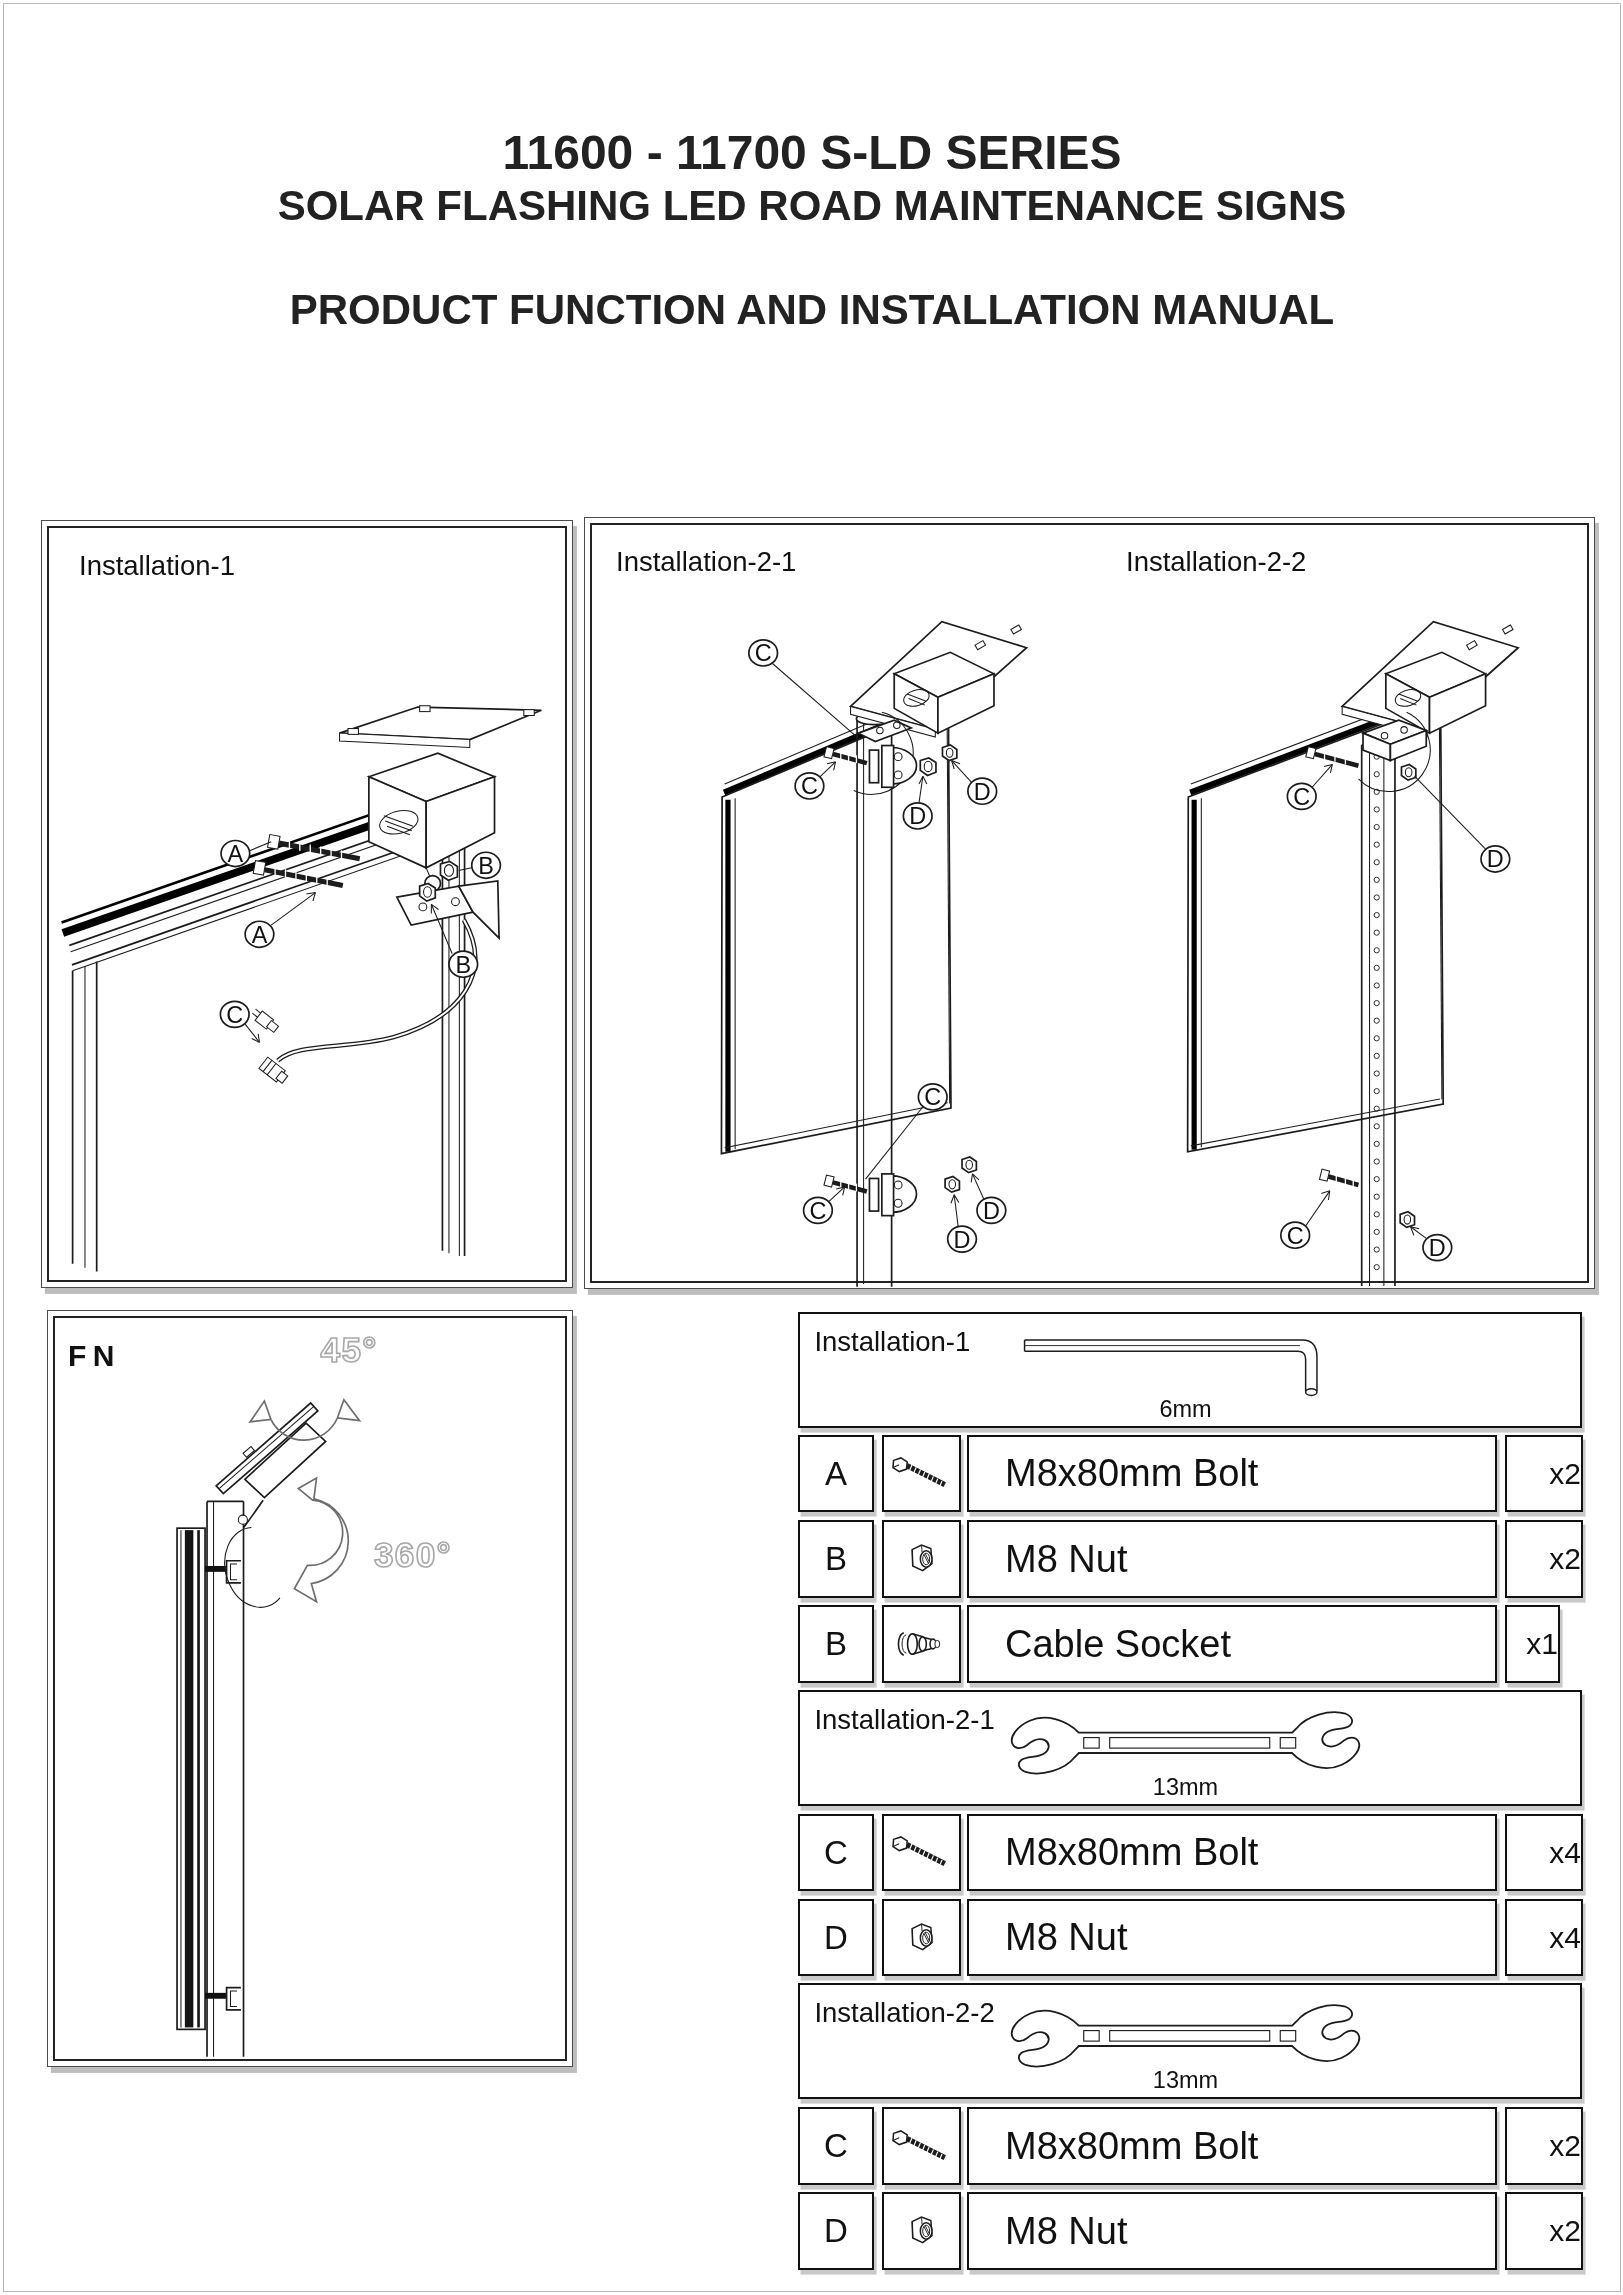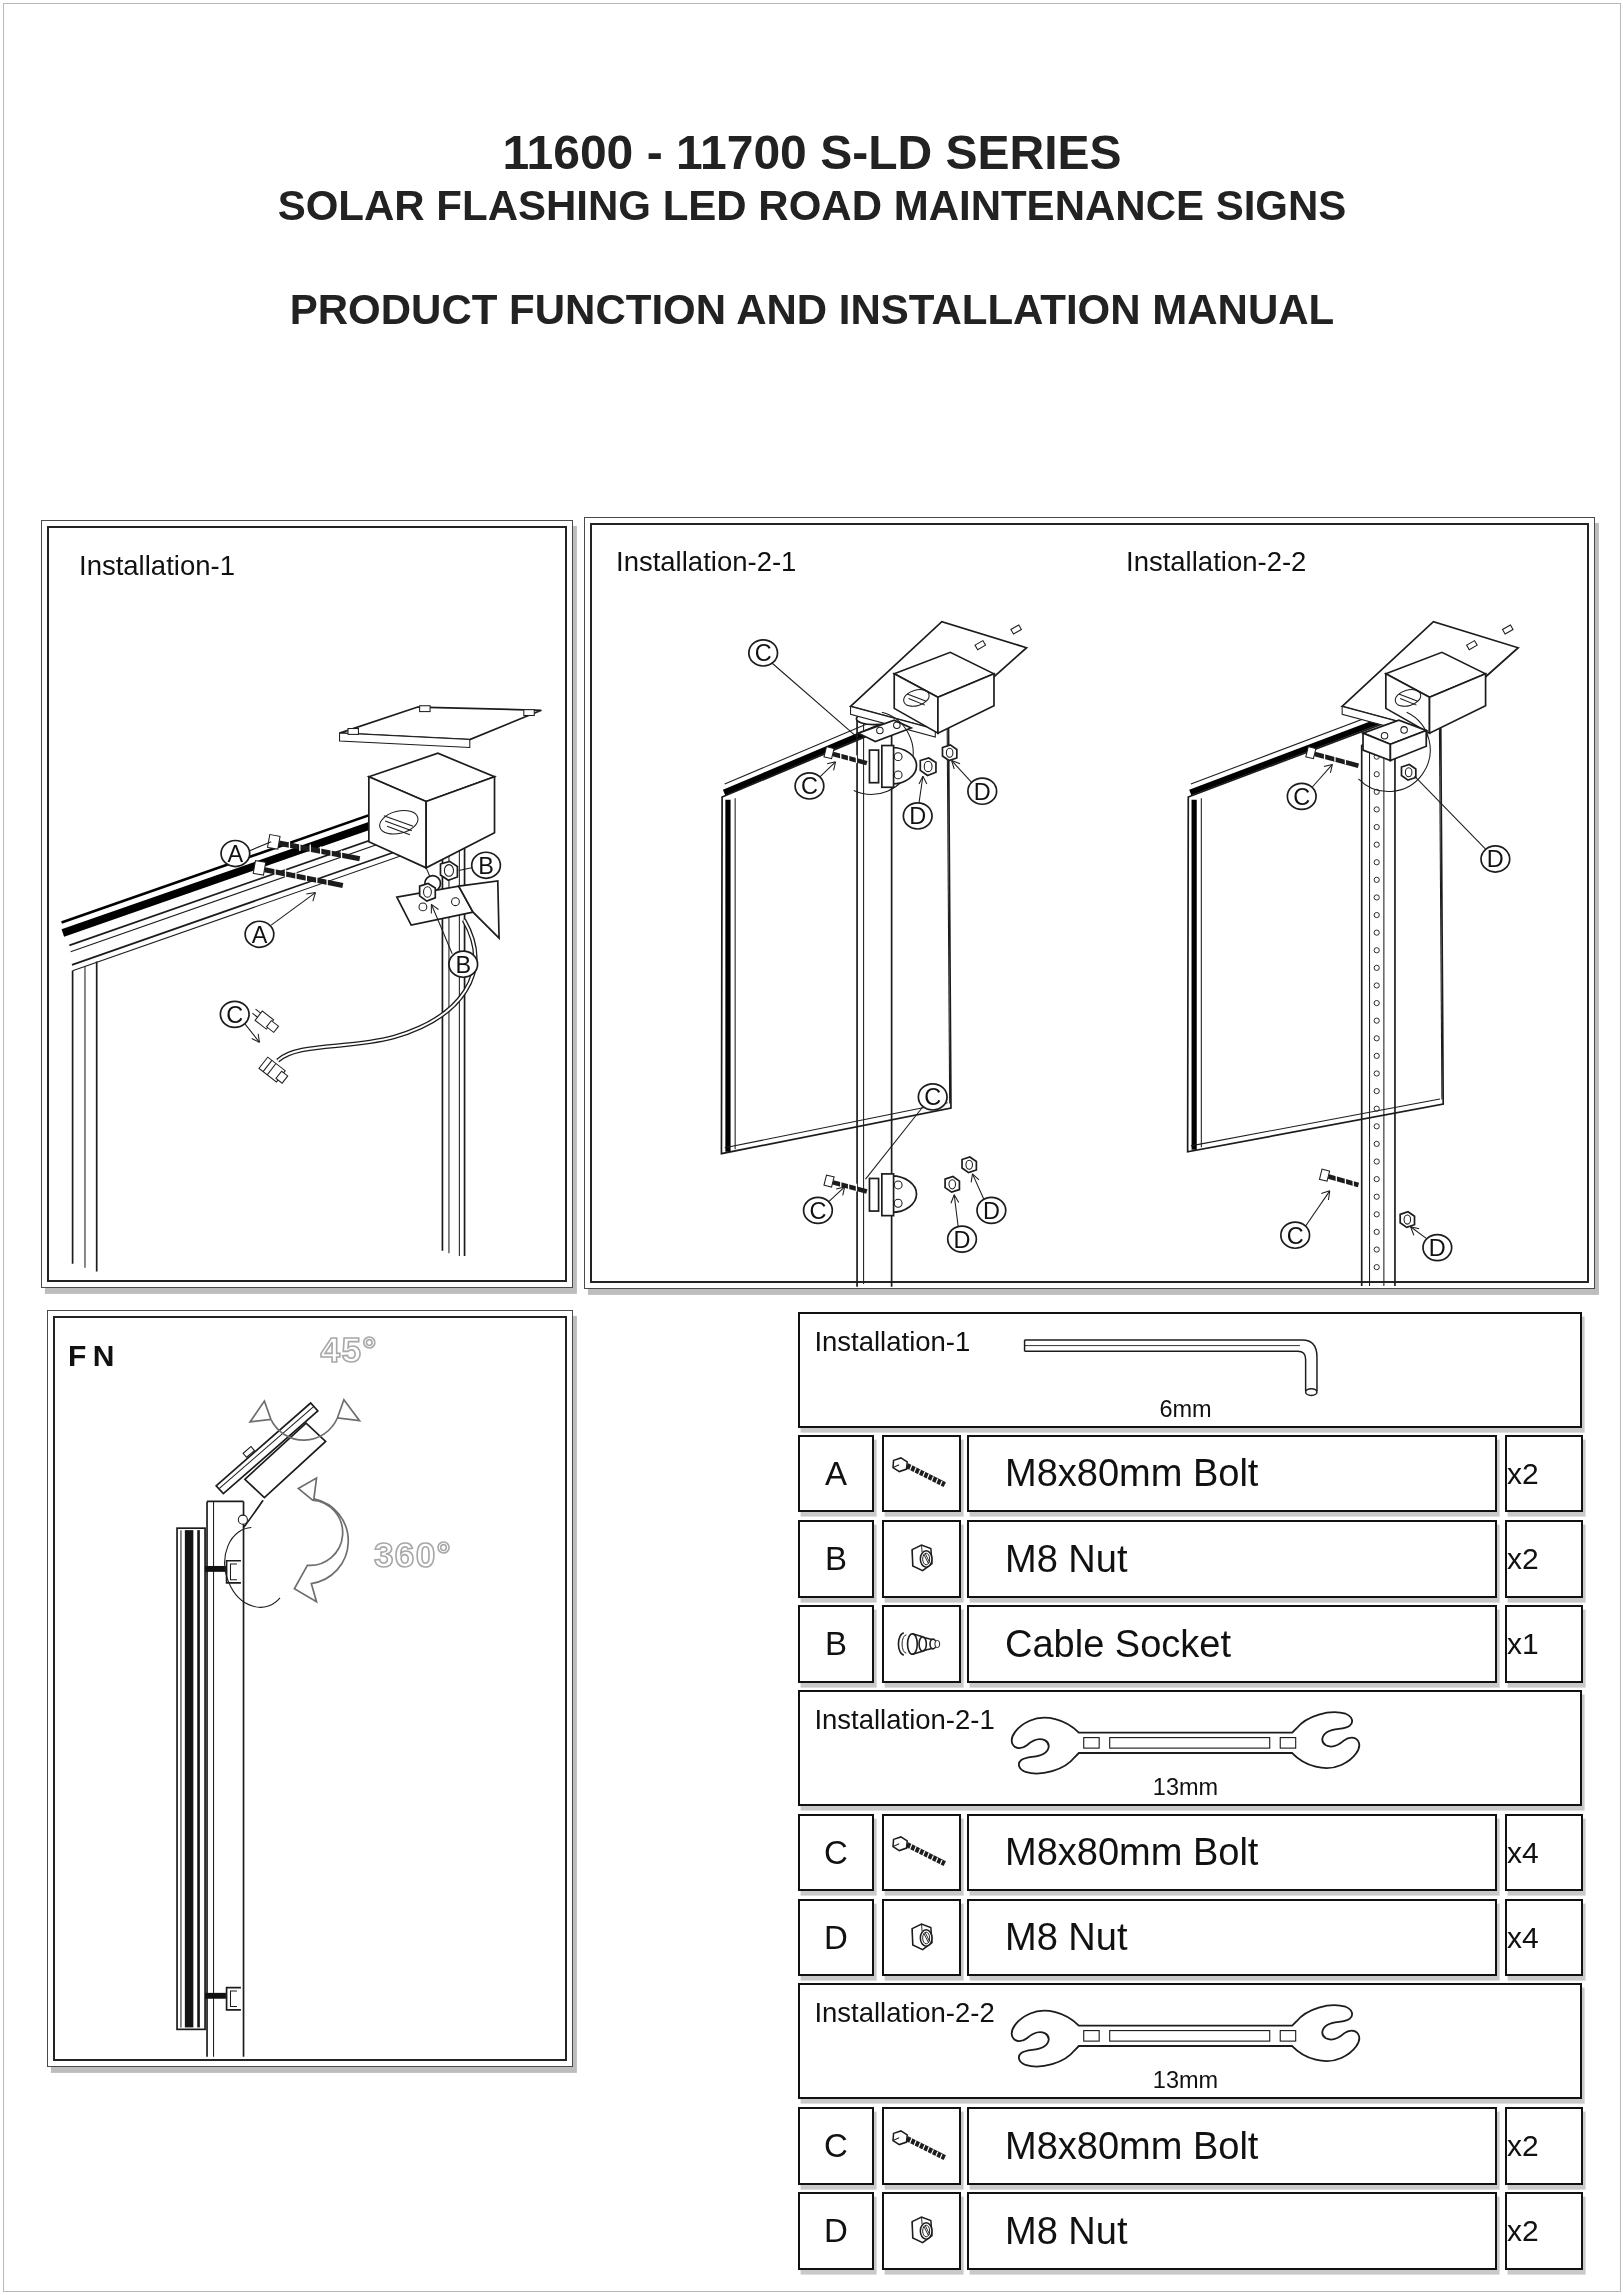--- a/index.html
+++ b/index.html
@@ -20,21 +20,21 @@
   .diag-label{position:absolute;font-size:27.5px;color:#111;z-index:3;}
   .fn-label{font-weight:bold;letter-spacing:6.5px;font-size:30px;}
   .dsvg{position:absolute;left:0;top:0;width:100%;height:100%;z-index:2;}
   
   .cell,.thead{position:absolute;border:2.6px solid #111;background:#fff;
         box-sizing:border-box;box-shadow:2.6px 4.6px 0 #c9c9c9;}
   .letter-cell{display:flex;align-items:center;justify-content:center;
         font-size:33px;color:#111;}
   .icon-cell{display:flex;align-items:center;justify-content:center;}
   .desc-cell{display:flex;align-items:center;padding-left:36px;font-size:38px;color:#111;}
-  .qty-cell{display:flex;align-items:center;justify-content:flex-start;font-size:30px;color:#111;}
+  .qty-cell{display:flex;align-items:center;justify-content:flex-end;font-size:30px;color:#111;}
   .thead .tlabel{position:absolute;left:14.4px;top:11.8px;font-size:27.5px;color:#111;}
   .thead .toolzone{position:absolute;left:196px;top:18.3px;width:379px;height:68px;}
   .thead .sizelbl{position:absolute;left:196px;width:379px;bottom:2.6px;
         text-align:center;font-size:23.5px;color:#111;}
   svg text.callout{font-family:"Liberation Sans",sans-serif;font-size:36px;fill:#111;}
   svg text.outline-angle{font-family:"Liberation Sans",sans-serif;font-weight:bold;
         font-size:54px;fill:#ffffff;stroke:#a8a8a8;stroke-width:2.5px;letter-spacing:2px;}
   svg .ln{stroke:#1c1c1c;fill:none;}
   svg .thin{stroke-width:1.6;}
   svg .med{stroke-width:2.6;}
@@ -546,21 +546,21 @@
       <ellipse class="ln med wh" cx="47" cy="28" rx="6" ry="12"></ellipse>
       <line class="ln med" x1="47" y1="17" x2="64" y2="21"></line>
       <line class="ln med" x1="47" y1="39" x2="64" y2="35"></line>
       <ellipse class="ln med wh" cx="64" cy="28" rx="5" ry="8"></ellipse>
       <ellipse class="ln thin wh" cx="71" cy="28" rx="4" ry="6"></ellipse>
     </svg>
   </div>
   <div class="cell desc-cell" style="left:967px;top:1605px;width:530px;height:78px;">
       <span>Cable Socket</span>
     </div>
-  <div class="cell qty-cell" style="left:1505px;top:1605px;width:78px;height:78px;">
+  <div class="cell qty-cell" style="left:1505px;top:1605px;width:55px;height:78px;">
       <span>x1</span>
     </div>
 
   <div class="thead" style="left:798px;top:1690px;width:784px;height:116px;">
     <div class="tlabel">Installation-2-1</div>
     <div class="toolzone">
       <svg viewBox="0 0 540 92" width="379" height="65">
         <path class="ln med wh" d="M118,32 C100,13 70,5 48,15 C30,23 18,39 24,49 C28,56 38,55 44,50 C52,43 62,39 70,43 C78,48 76,57 68,62 C58,68 44,65 36,71 C30,76 32,84 42,88 C64,95 98,85 112,67 L118,61 L422,61 C440,80 470,88 492,78 C510,70 522,54 516,44 C512,37 502,38 496,43 C488,50 478,54 470,50 C462,45 464,36 472,31 C482,25 496,28 504,22 C510,17 508,9 498,5 C476,-2 442,8 428,26 L422,32 Z"></path>
         <rect class="ln thin wh" x="125" y="39" width="22" height="15"></rect>
         <rect class="ln thin wh" x="162" y="39" width="228" height="15"></rect>

